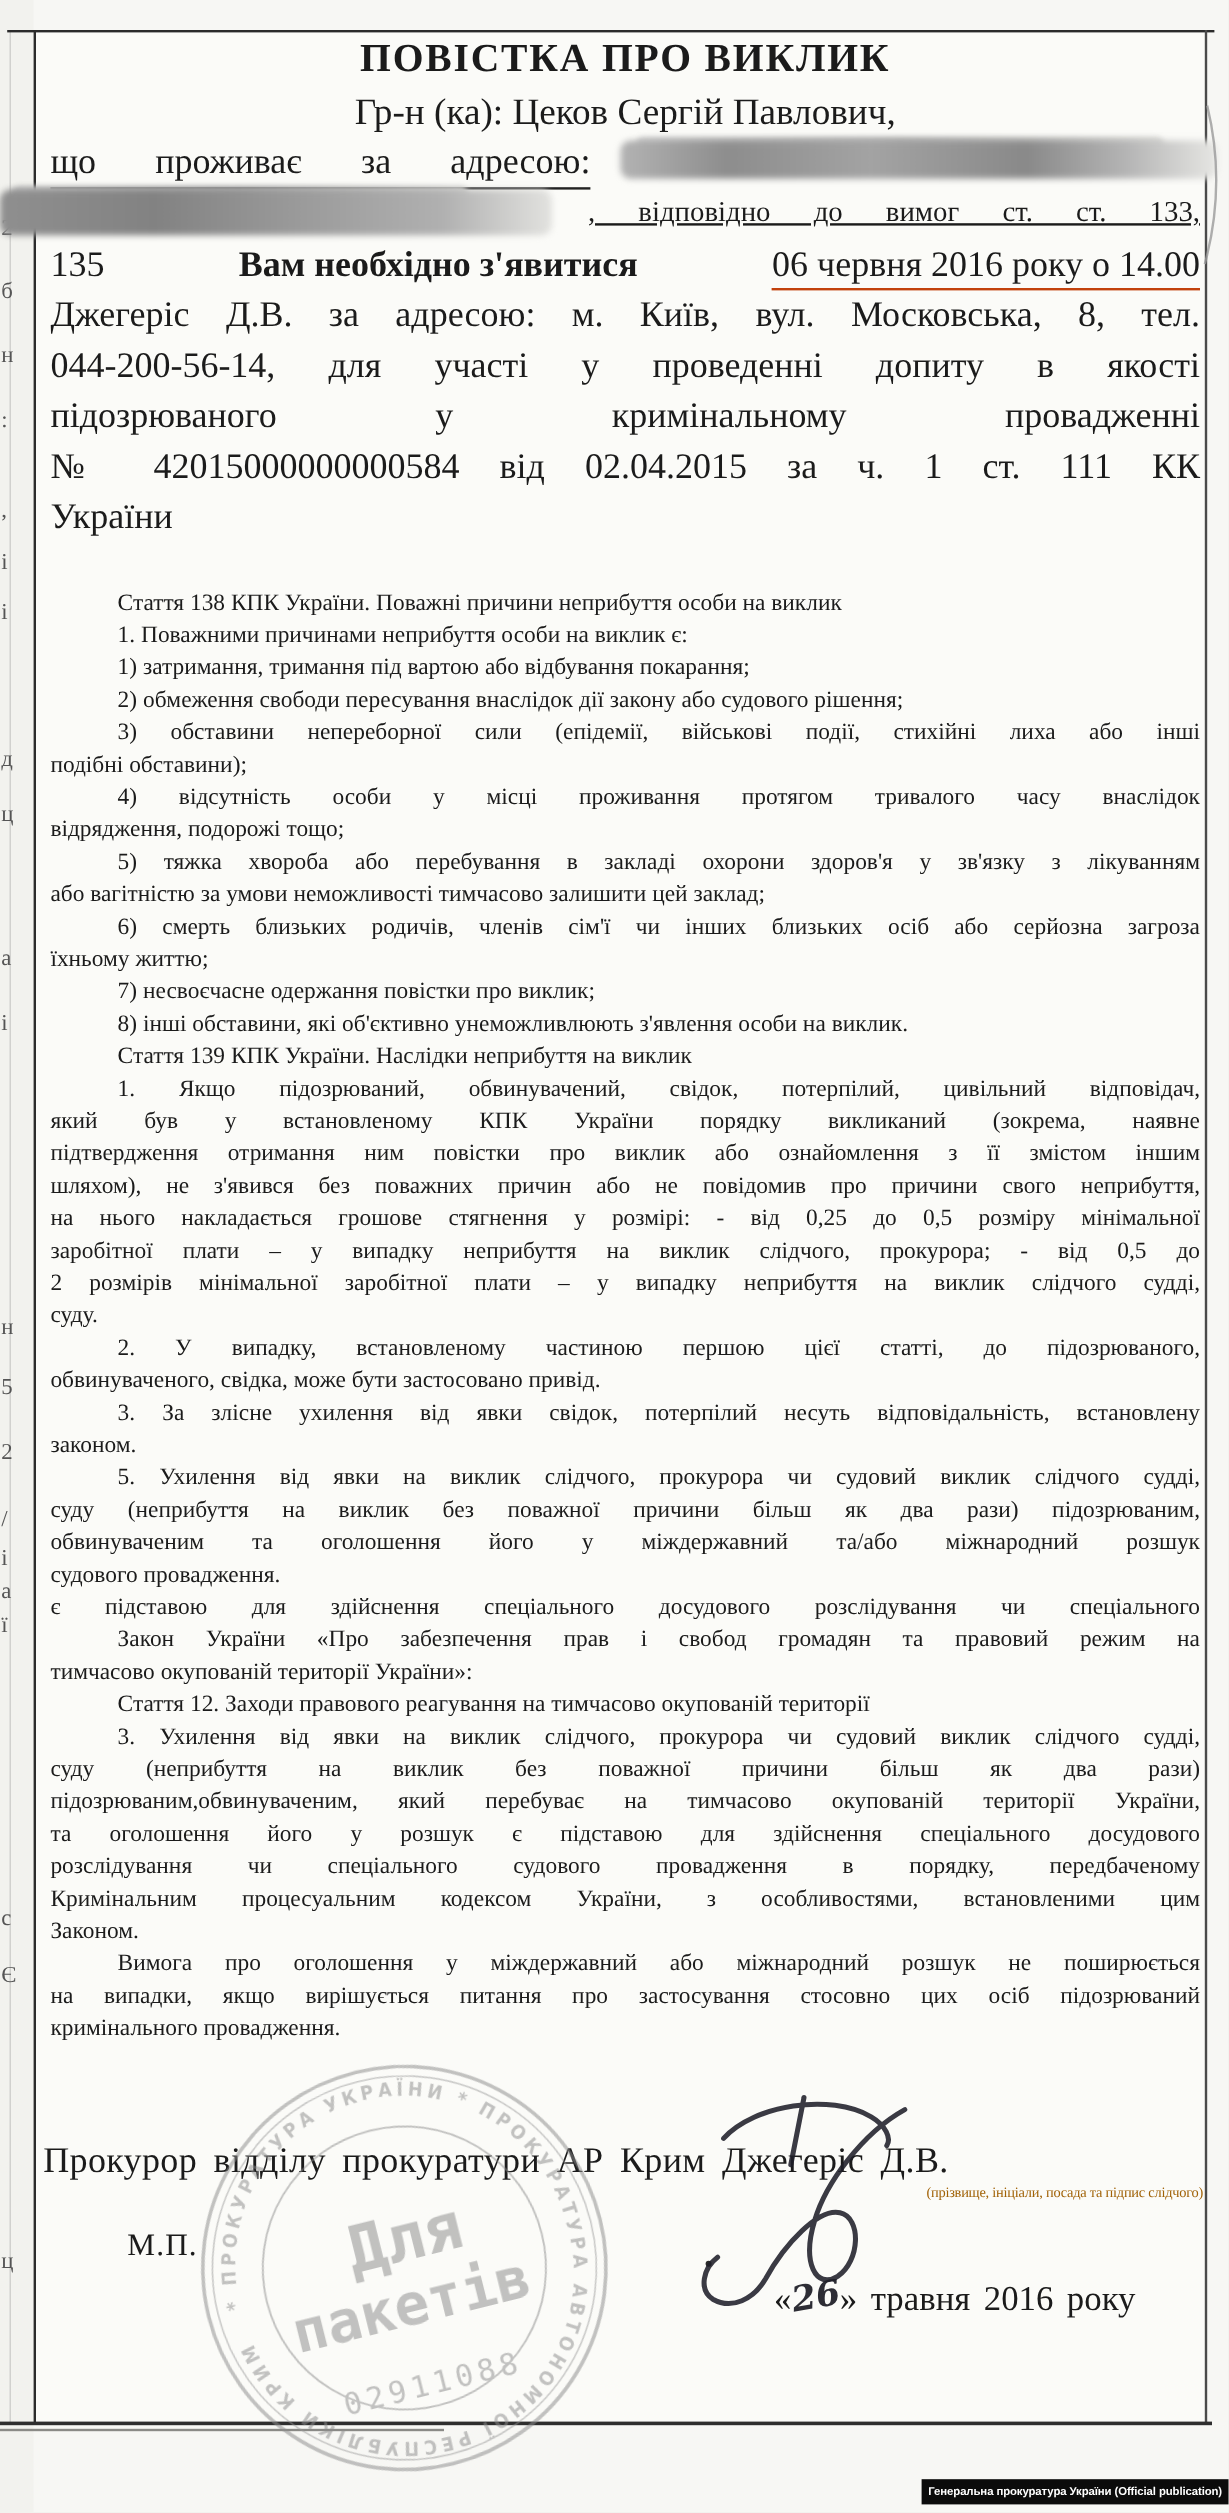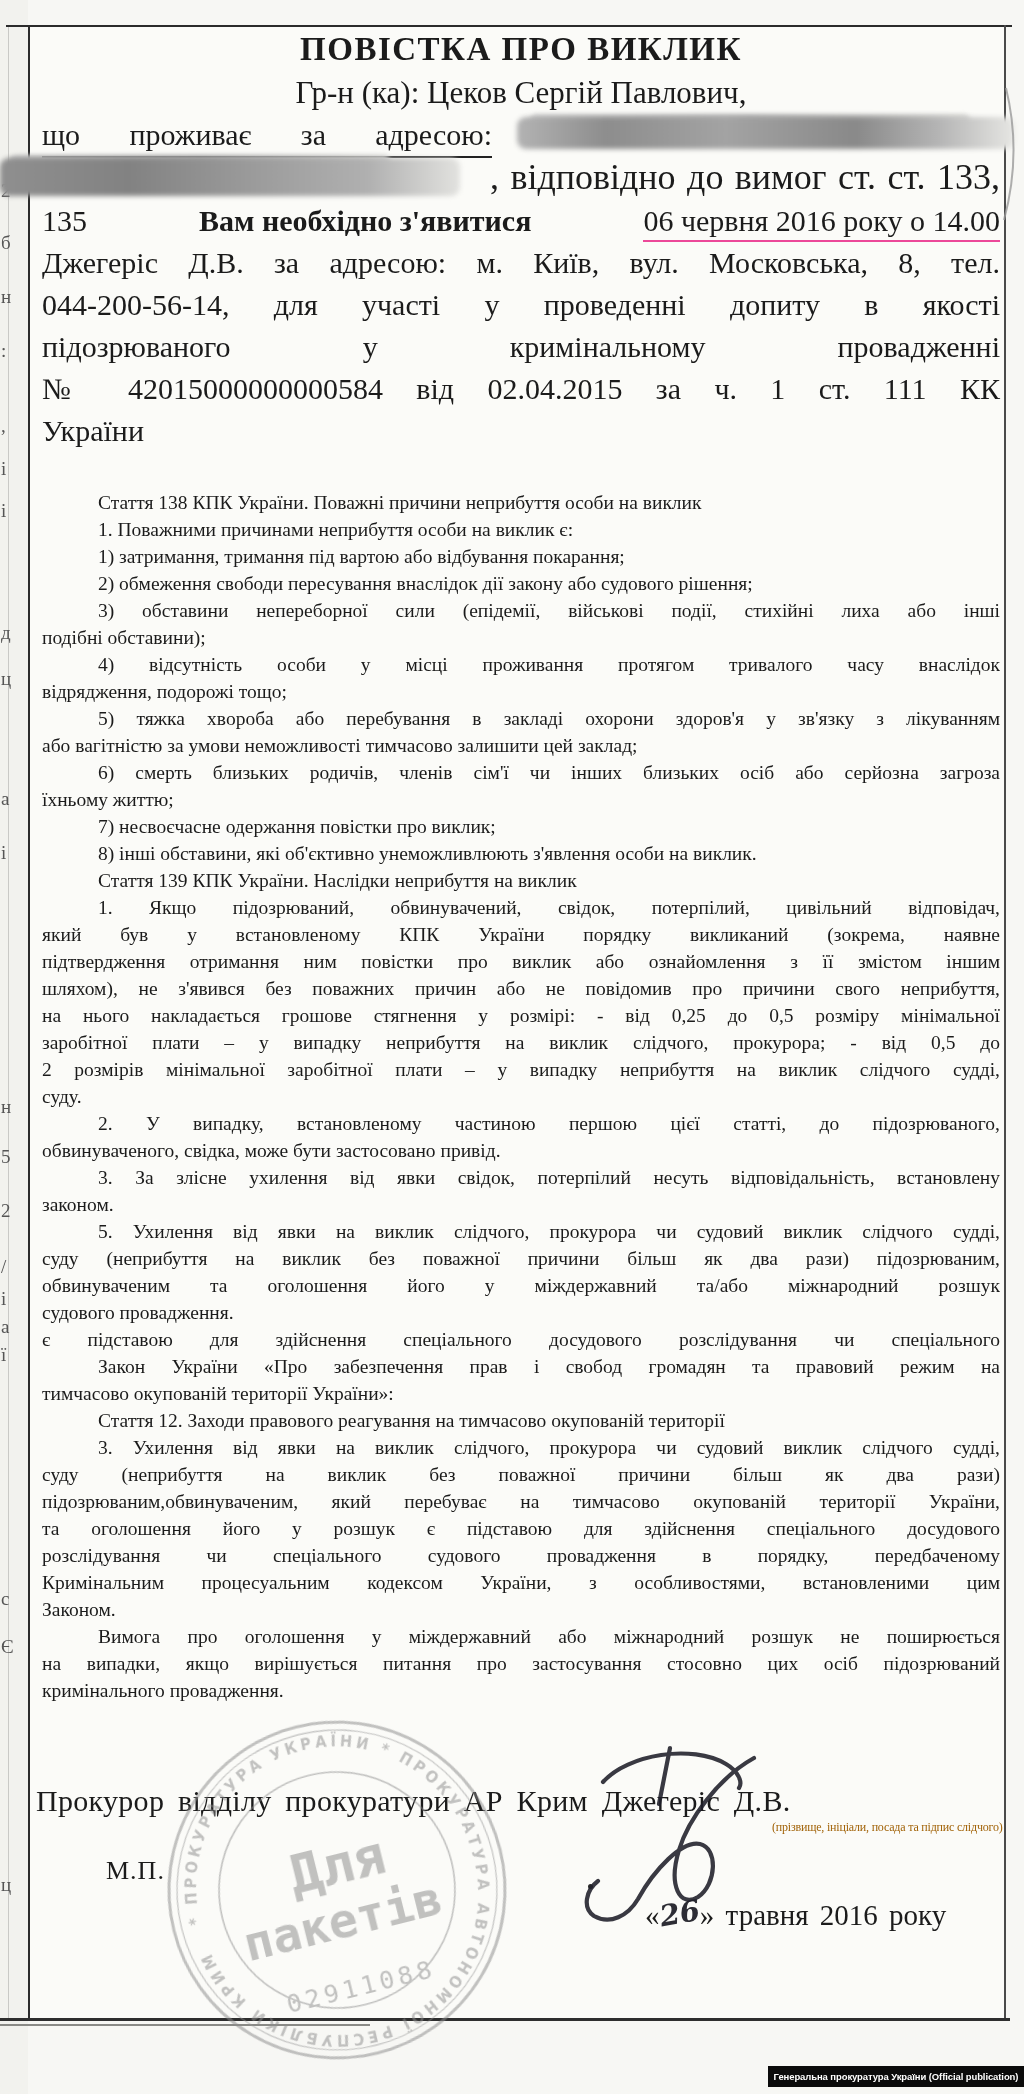--- a/index.html
+++ b/index.html
@@ -19,23 +19,23 @@
   .b-bottom2{position:absolute;left:0;top:2024px;width:370px;height:2px;background:#8a8a86;}
   
   .bigblock{position:absolute;left:42px;top:26px;width:958px;}
   .doc-title{font-size:33px;font-weight:bold;text-align:center;letter-spacing:1.5px;height:46px;line-height:46px;}
   .grn{font-size:31px;text-align:center;height:42px;line-height:42px;}
   .big-line{font-size:30px;height:42px;line-height:42px;text-align:justify;text-align-last:justify;word-spacing:2px;}
   .big-line.left{text-align:left;text-align-last:left;}
   .addr-row{height:42px;line-height:42px;}
   .addr-label{display:inline-block;width:450px;font-size:30px;text-align:justify;text-align-last:justify;
               border-bottom:2px solid #222;}
-  .afterblur{font-size:36px;height:43px;line-height:43px;padding-left:448px;text-align:justify;text-align-last:justify;}
+  .afterblur{font-size:24px;height:43px;line-height:43px;padding-left:448px;text-align:justify;text-align-last:justify;text-decoration:underline;}
   .l135{display:flex;justify-content:space-between;font-size:30px;height:43px;line-height:43px;}
-  .l135 .u{border-bottom:2px solid #ec4899;}
+  .l135 .u{border-bottom:2px solid #c2410c;}
   .l135 .b{font-weight:bold;}
   
   .blur1{position:absolute;left:517px;top:117px;width:497px;height:32px;border-radius:9px;filter:blur(2.5px);
          background:linear-gradient(90deg,#b3b3b3,#8d8d8d 18%,#a3a3a3 42%,#898989 68%,#b5b5b5 85%,#e6e6e3);}
   .blur1b{position:absolute;left:530px;top:114px;width:440px;height:12px;border-radius:6px;filter:blur(2px);
          background:linear-gradient(90deg,#cfcfcf,#b5b5b5 50%,#d8d8d5);}
   .blur2{position:absolute;left:0px;top:158px;width:460px;height:38px;border-radius:9px;filter:blur(2.5px);
          background:linear-gradient(90deg,#8f8f8f,#828282 28%,#9b9b9b 55%,#b0b0b0 80%,#e2e2df);}
   .blur2b{position:absolute;left:10px;top:155px;width:380px;height:12px;border-radius:6px;filter:blur(2px);
          background:linear-gradient(90deg,#c4c4c4,#adadad 50%,#d5d5d2);}

